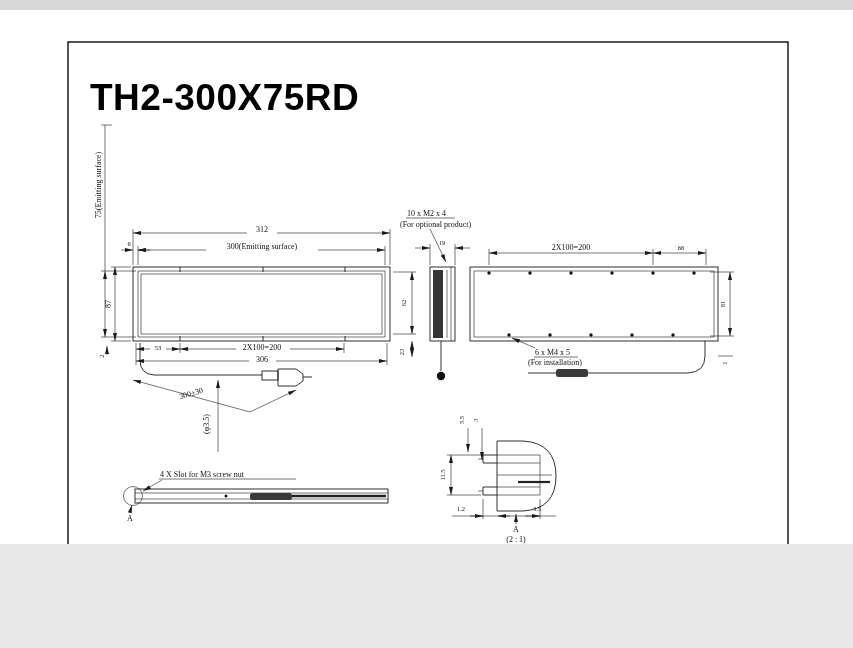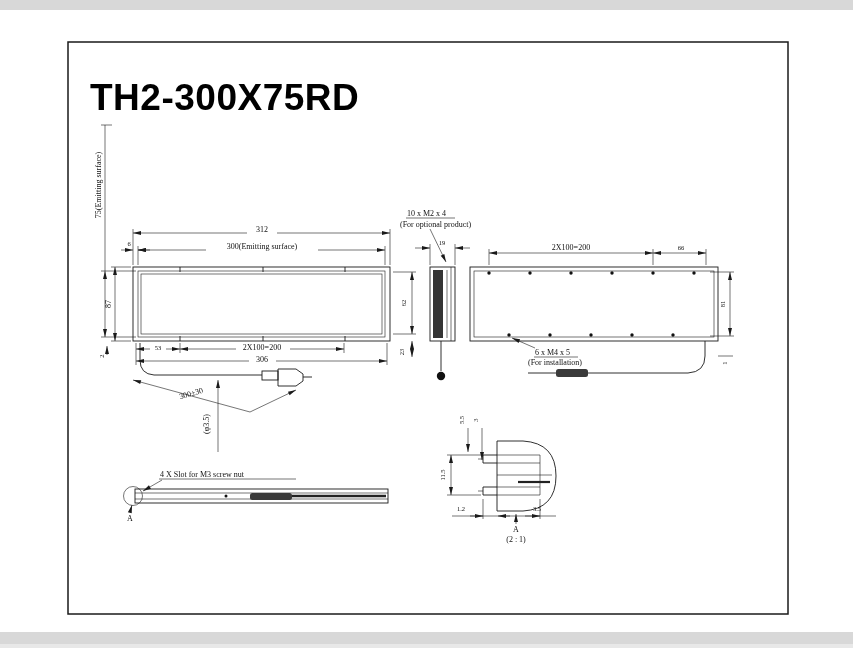--- a/index.html
+++ b/index.html
@@ -1,16 +1,16 @@
 <!DOCTYPE html>
 <html><head>
 <meta charset="utf-8">
 <style>
   html,body{margin:0;padding:0;background:#e8e8e8;}
-  .stage{position:relative;width:853px;height:644px;background:#ffffff;overflow:hidden;
+  .stage{position:relative;width:853px;height:544px;background:#ffffff;overflow:hidden;
          font-family:"Liberation Serif", serif;}
   .band{position:absolute;left:0;width:853px;background:#d8d8d8;}
   .band.top{top:0;height:10px;}
   .band.bottom{top:632px;height:16px;}
   svg{position:absolute;left:0;top:0;}
   .ln{stroke:#1a1a1a;stroke-width:0.9;fill:none;}
   .lnt{stroke:#1a1a1a;stroke-width:0.6;fill:none;}
   .lnb{stroke:#1a1a1a;stroke-width:1.5;fill:none;}
   .dim{font-family:"Liberation Serif", serif;font-size:8px;fill:#111;}
   .dims{font-family:"Liberation Serif", serif;font-size:6.5px;fill:#111;}

